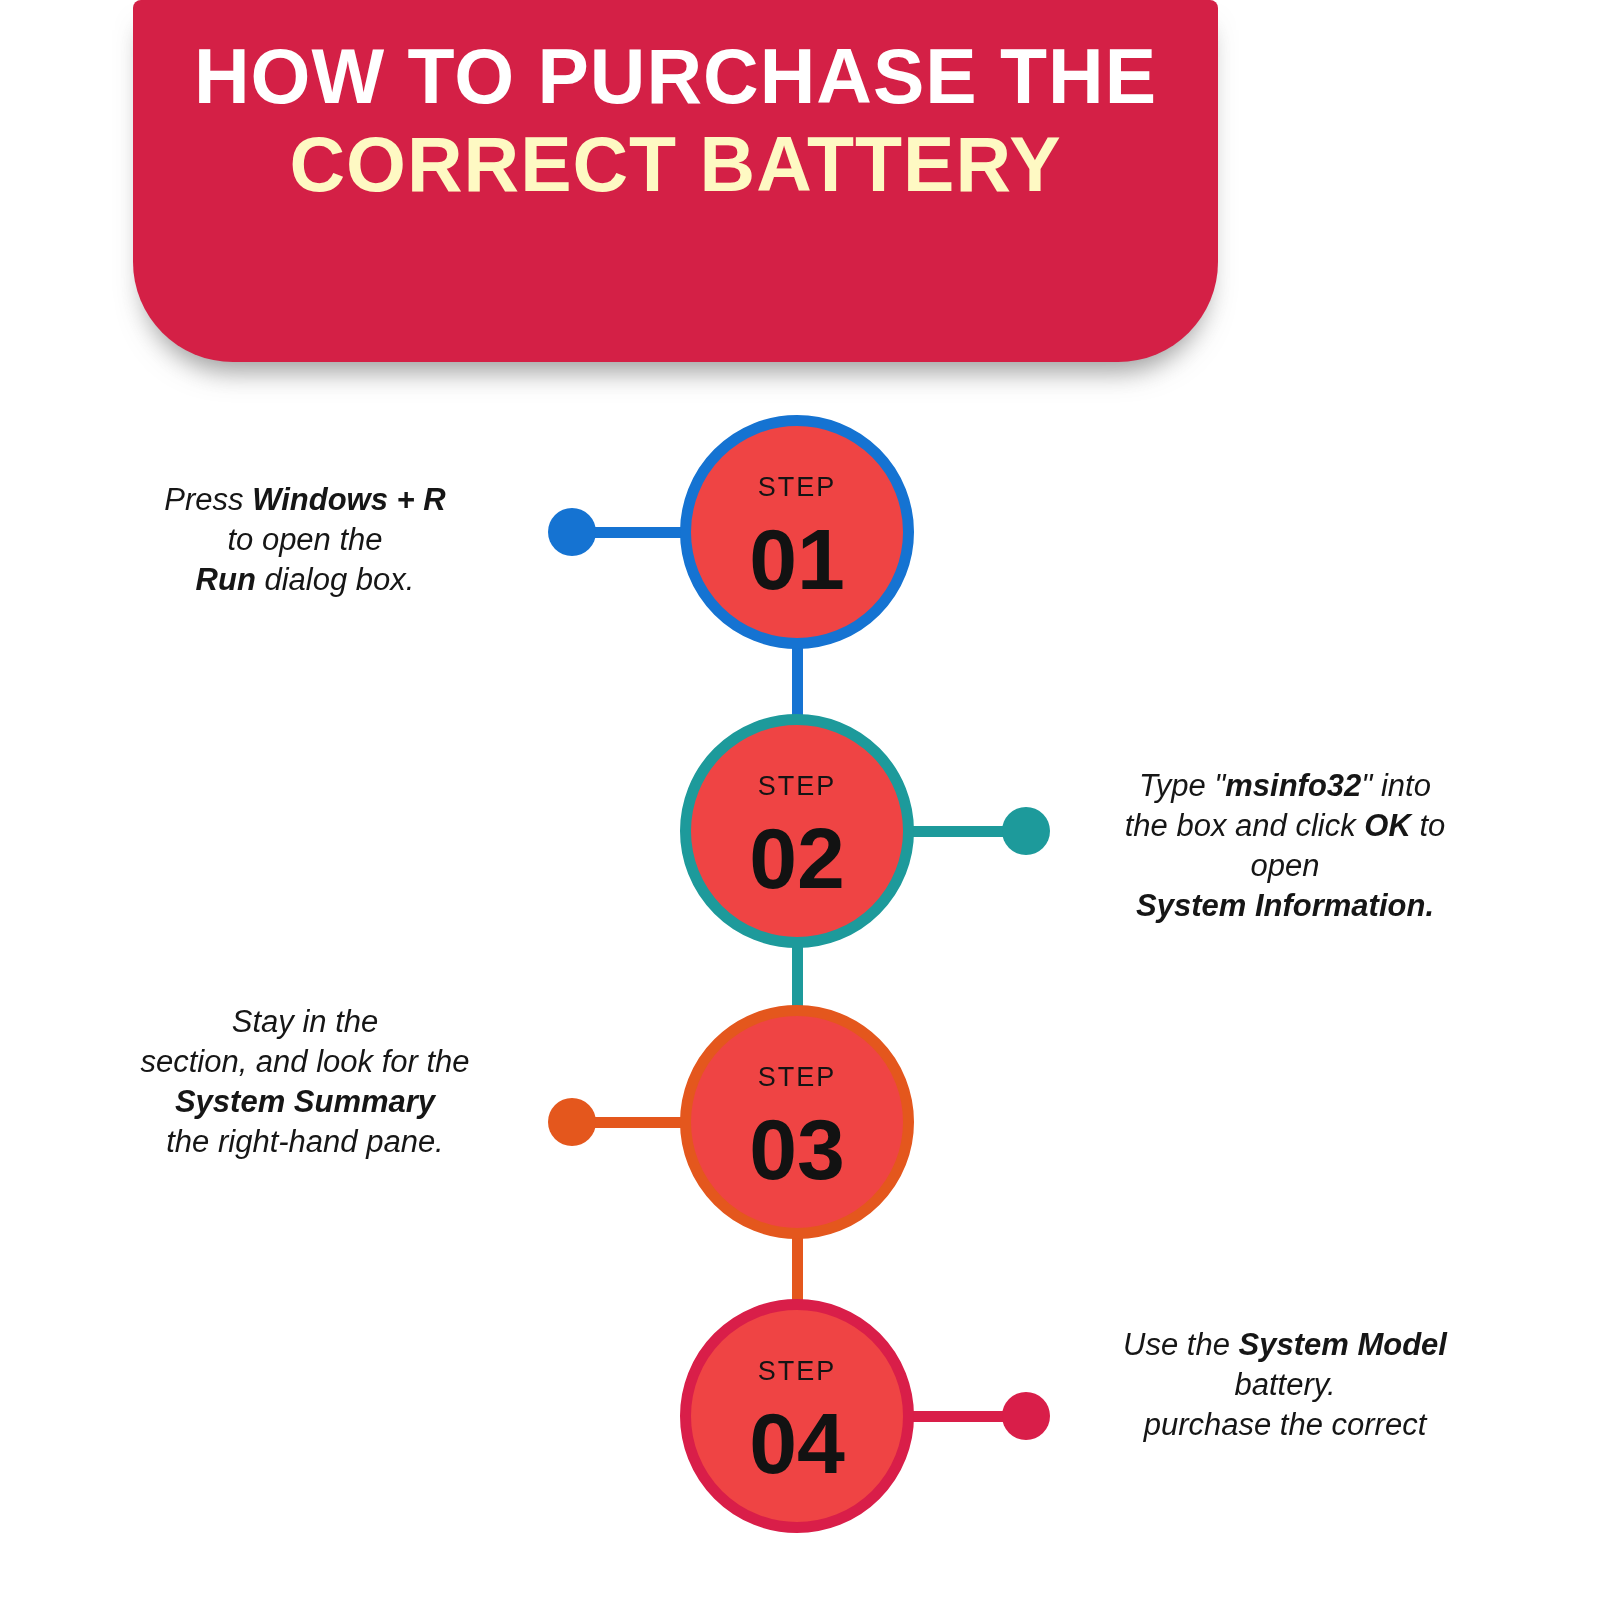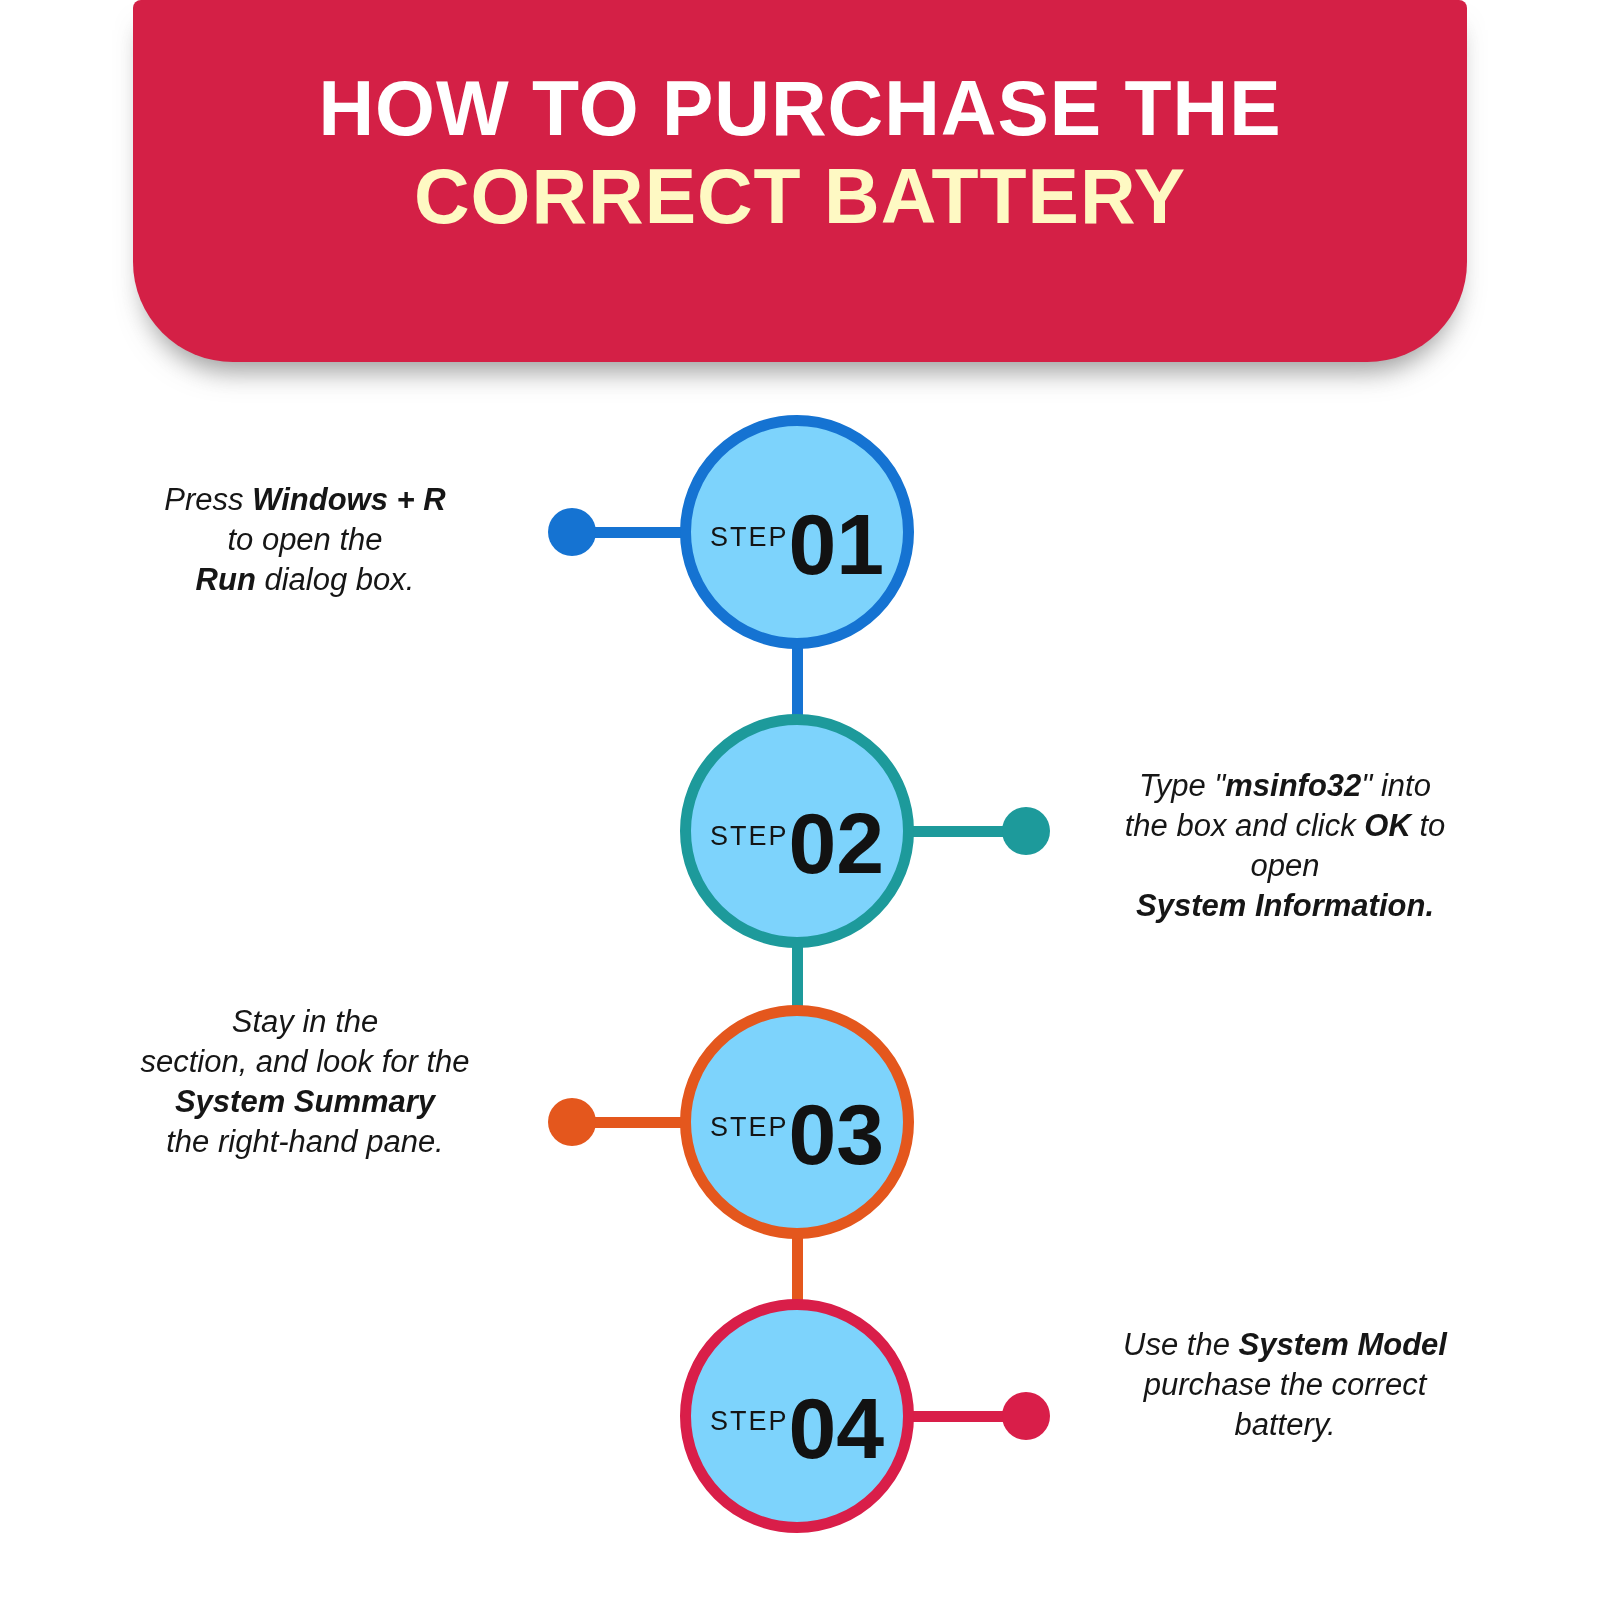--- a/index.html
+++ b/index.html
@@ -2,35 +2,35 @@
 <html><head>
 <meta charset="utf-8">
 <style>
   html,body{margin:0;padding:0;background:#ffffff;}
   .canvas{
     position:relative;width:1600px;height:1600px;overflow:hidden;background:#ffffff;
     font-family:"Liberation Sans","DejaVu Sans",sans-serif;
   }
   
   .banner{
-    position:absolute;left:133px;top:0;width:1334px;height:362px;
+    position:absolute;left:133px;top:0;width:1085px;height:362px;
     border-radius:8px 8px 100px 100px;
     display:flex;flex-direction:column;align-items:center;justify-content:flex-start;
-    padding-top:64px;box-sizing:border-box;
+    padding-top:32px;box-sizing:border-box;
     box-shadow:0 20px 26px -10px rgba(80,80,80,.55);
   }
   .banner .t-line{
     color:#fff;font-weight:700;font-size:77px;line-height:88px;
     letter-spacing:1px;text-align:center;white-space:nowrap;
   }
   
   .circle{
     position:absolute;width:234px;height:234px;border-radius:50%;
-    background:#7dd3fc;box-sizing:border-box;
-    display:flex;flex-direction:row;align-items:center;justify-content:center;
+    background:#ef4444;box-sizing:border-box;
+    display:flex;flex-direction:column;align-items:center;justify-content:center;
     padding-top:10px;z-index:3;
   }
   .step-label{
     font-size:27px;line-height:30px;letter-spacing:2px;color:#141414;font-weight:400;
   }
   .step-number{
     font-size:86px;line-height:86px;font-weight:700;color:#121212;margin-top:14px;
   }
   .v-conn{position:absolute;width:11px;z-index:1;}
   .h-conn{position:absolute;height:11px;z-index:1;}
@@ -89,17 +89,17 @@
         <div><span>the right-hand pane.</span></div>
       </div>
       <div class="h-conn" style="top: 1411px; left: 908px; width: 118px; background: rgb(217, 30, 73);"></div>
       <div class="dot" style="top: 1392px; left: 1002px; background: rgb(217, 30, 73);"></div>
       <div class="circle" style="left: 680px; top: 1299px; border: 11px solid rgb(217, 30, 73);">
         <div class="step-label">STEP</div>
         <div class="step-number">04</div>
       </div>
       <div class="desc" style="top: 1325px; left: 1062px; width: 446px;">
         <div><span>Use the </span><b>System Model</b></div>
+        <div><span>battery.</span></div>
         <div><span>purchase the correct</span></div>
-        <div><span>battery.</span></div>
       </div>
     </div>
 </div>
 
 </body></html>

